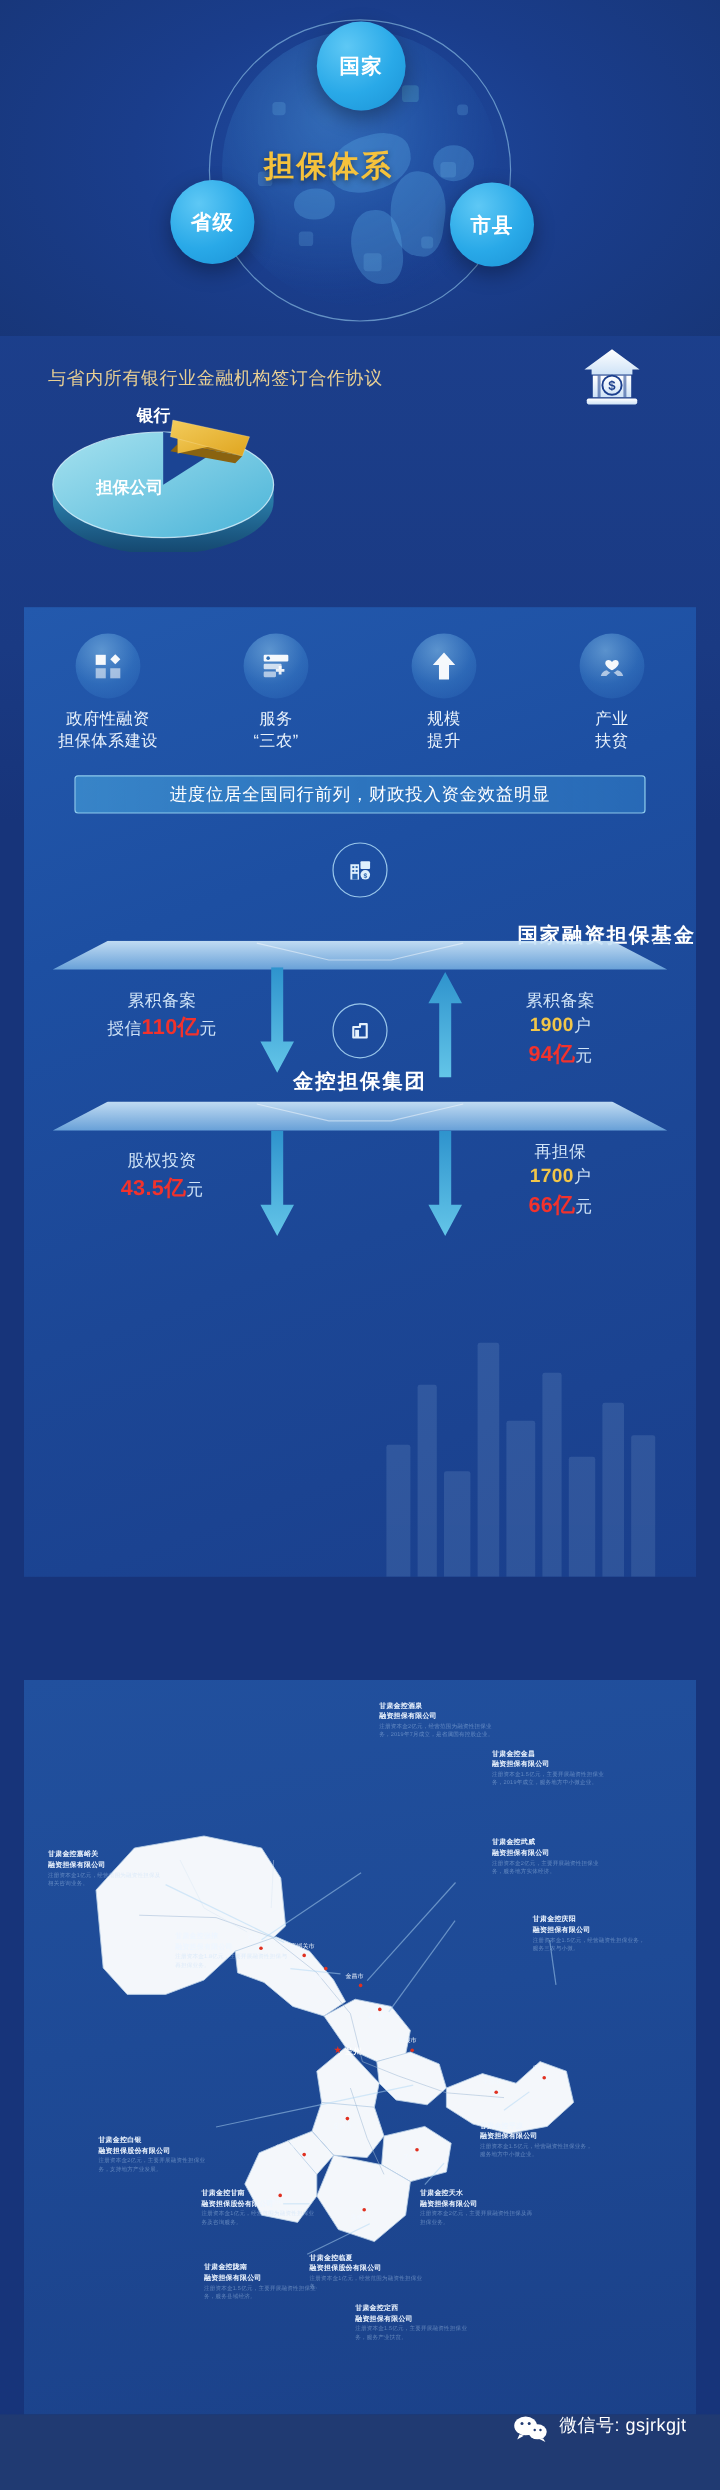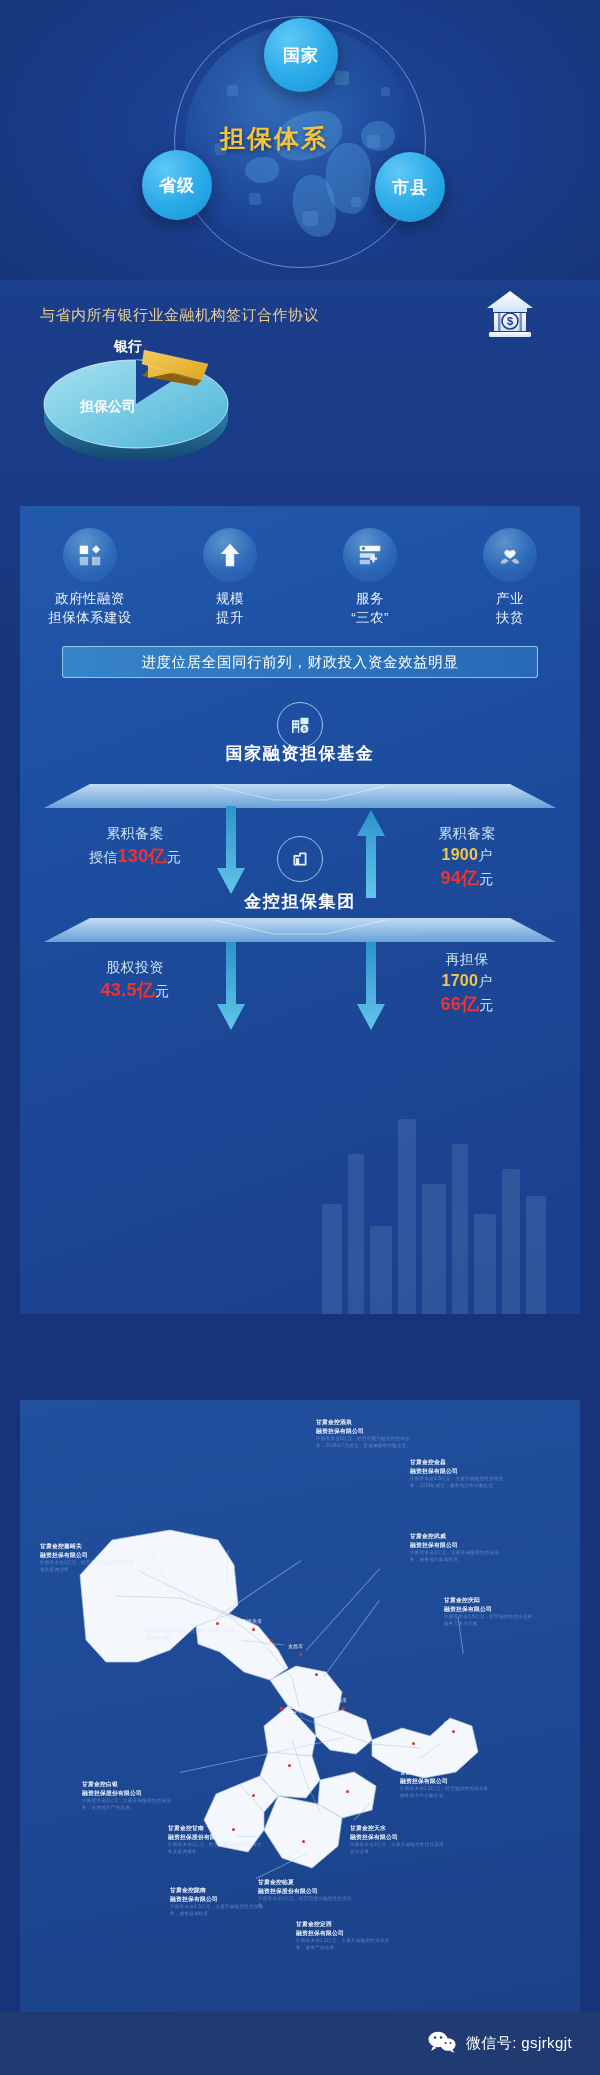--- a/index.html
+++ b/index.html
@@ -146,21 +146,21 @@
   .mlabel b { display: block; font-weight: 700; font-size: 5.8px; color: #eef6ff; }
   .mlabel .sub { color: rgba(190,220,248,.42); font-size: 4.6px; line-height: 1.45; margin-top: 1px; }
   .city { position: absolute; color: #f3f8ff; font-size: 5px; }
   .dot { position: absolute; width: 3px; height: 3px; background: #e03020; border-radius: 50%; }
   .star { position: absolute; color: #e03020; font-size: 8px; line-height: 1; }
   .leader { position: absolute; border-top: .6px solid rgba(175,215,245,.5); }
 
   
   .footer {
     position: absolute; left: 0; bottom: 0; width: 600px; height: 63px;
-    background: #203a72; display: flex; align-items: center; justify-content: flex-end;
+    background: #203a72; display: flex; align-items: flex-start; justify-content: flex-end;
     padding-right: 28px; gap: 9px;
   }
   .footer .wx-txt { color: #ffffff; font-size: 15px; letter-spacing: .4px; }
 </style>
 </head>
 <body>
 
 <div class="page">
 
   <div class="hero">
@@ -277,42 +277,42 @@
         </div>
         <div class="feat-lb">
           <span>政府性融资</span><br>
           <span>担保体系建设</span>
         </div>
       </div>
 
       <div class="feat">
         <div class="feat-ic">
           <svg viewBox="0 0 30 30" width="28" height="28">
-            <path d="M15 3 L25 14 L19.5 14 L19.5 27 L10.5 27 L10.5 14 L5 14 Z" fill="#ffffff" opacity=".95"></path>
-          </svg>
-        </div>
-        <div class="feat-lb">
-          <span>规模</span><br>
-          <span>提升</span>
-        </div>
-      </div>
-
-      <div class="feat">
-        <div class="feat-ic">
-          <svg viewBox="0 0 30 30" width="28" height="28">
             <rect x="4" y="5" width="22" height="6" rx="1" fill="#ffffff" opacity=".95"></rect>
             <circle cx="8" cy="8" r="1.6" fill="#2d6fb5"></circle>
             <rect x="4" y="13" width="16" height="5" rx="1" fill="#ffffff" opacity=".75"></rect>
             <rect x="4" y="20" width="11" height="5" rx="1" fill="#ffffff" opacity=".6"></rect>
             <path d="M21 19.5 h3 v-3 h3 v3 h3 v3 h-3 v3 h-3 v-3 h-3 z" fill="#ffffff" opacity=".9" transform="translate(-3,1) scale(.85)"></path>
           </svg>
         </div>
         <div class="feat-lb">
           <span>服务</span><br>
           <span>“三农”</span>
+        </div>
+      </div>
+
+      <div class="feat">
+        <div class="feat-ic">
+          <svg viewBox="0 0 30 30" width="28" height="28">
+            <path d="M15 3 L25 14 L19.5 14 L19.5 27 L10.5 27 L10.5 14 L5 14 Z" fill="#ffffff" opacity=".95"></path>
+          </svg>
+        </div>
+        <div class="feat-lb">
+          <span>规模</span><br>
+          <span>提升</span>
         </div>
       </div>
 
       <div class="feat">
         <div class="feat-ic">
           <svg viewBox="0 0 30 30" width="28" height="28">
             <path d="M15 11.5c-1.6-3-6-2.4-6 1 0 2.6 3.4 4.8 6 6.4 2.6-1.6 6-3.8 6-6.4 0-3.4-4.4-4-6-1z" fill="#ffffff" opacity=".95"></path>
             <path d="M5 24c.6-3.2 3-5 5.4-5.2 1 .9 2.2 1.7 3.2 2.3-1.6 1-3 2-3.6 2.9z" fill="#ffffff" opacity=".6"></path>
             <path d="M25 24c-.6-3.2-3-5-5.4-5.2-1 .9-2.2 1.7-3.2 2.3 1.6 1 3 2 3.6 2.9z" fill="#ffffff" opacity=".6"></path>
           </svg>
@@ -332,38 +332,38 @@
         <rect x="7" y="11" width="2" height="2" fill="#2a63ad"></rect>
         <rect x="10.5" y="11" width="2" height="2" fill="#2a63ad"></rect>
         <rect x="7" y="15" width="2" height="2" fill="#2a63ad"></rect>
         <rect x="10.5" y="15" width="2" height="2" fill="#2a63ad"></rect>
         <rect x="7" y="19" width="5.5" height="6" fill="#2a63ad"></rect>
         <rect x="15.5" y="6" width="10" height="8" rx="1" fill="#dff0fd"></rect>
         <circle cx="20.5" cy="20" r="5" fill="#dff0fd"></circle>
         <text x="20.5" y="23" text-anchor="middle" font-size="7" font-weight="bold" fill="#2a63ad" font-family="Liberation Sans, sans-serif">$</text>
       </svg>
     </div>
-    <div class="plat-name" style="top:236px;">国家融资担保基金</div>
+    <div class="plat-name" style="top:262px;text-align:right;">国家融资担保基金</div>
     <div class="slab" style="top:278px;">
       <svg viewBox="0 0 512 26" width="512" height="26" preserveAspectRatio="none">
         <defs>
             <linearGradient id="sl1" x1="0" y1="0" x2="0" y2="1">
           <stop offset="0" stop-color="#cfe8fa"></stop>
               <stop offset="1" stop-color="#6fa8dd"></stop>
             </linearGradient>
           </defs>
         <polygon points="46,0 466,0 512,24 0,24" fill="url(#sl1)" opacity=".92"></polygon>
         <polyline points="170,2 230,16 282,16 342,2" fill="none" stroke="#ffffff" stroke-width="1" opacity=".45"></polyline>
       </svg>
     </div>
 
     <div class="stat" style="left:40px;top:318px;width:150px;">
       <div class="t">累积备案</div>
       <div class="amt">
-        <span class="unit">授信</span><span class="red">130</span><span class="red">亿</span><span class="unit">元</span>
+        <span class="unit">授信</span><span class="red">110</span><span class="red">亿</span><span class="unit">元</span>
       </div>
     </div>
 
     <div class="arw" style="left:196px;top:300px;height:92px;">
       <svg viewBox="0 0 30 92" width="30" height="92">
         <defs>
             <linearGradient id="adn" x1="0" y1="0" x2="0" y2="1">
           <stop offset="0" stop-color="#2e93cd"></stop>
               <stop offset="1" stop-color="#63c5e8"></stop>
             </linearGradient>

